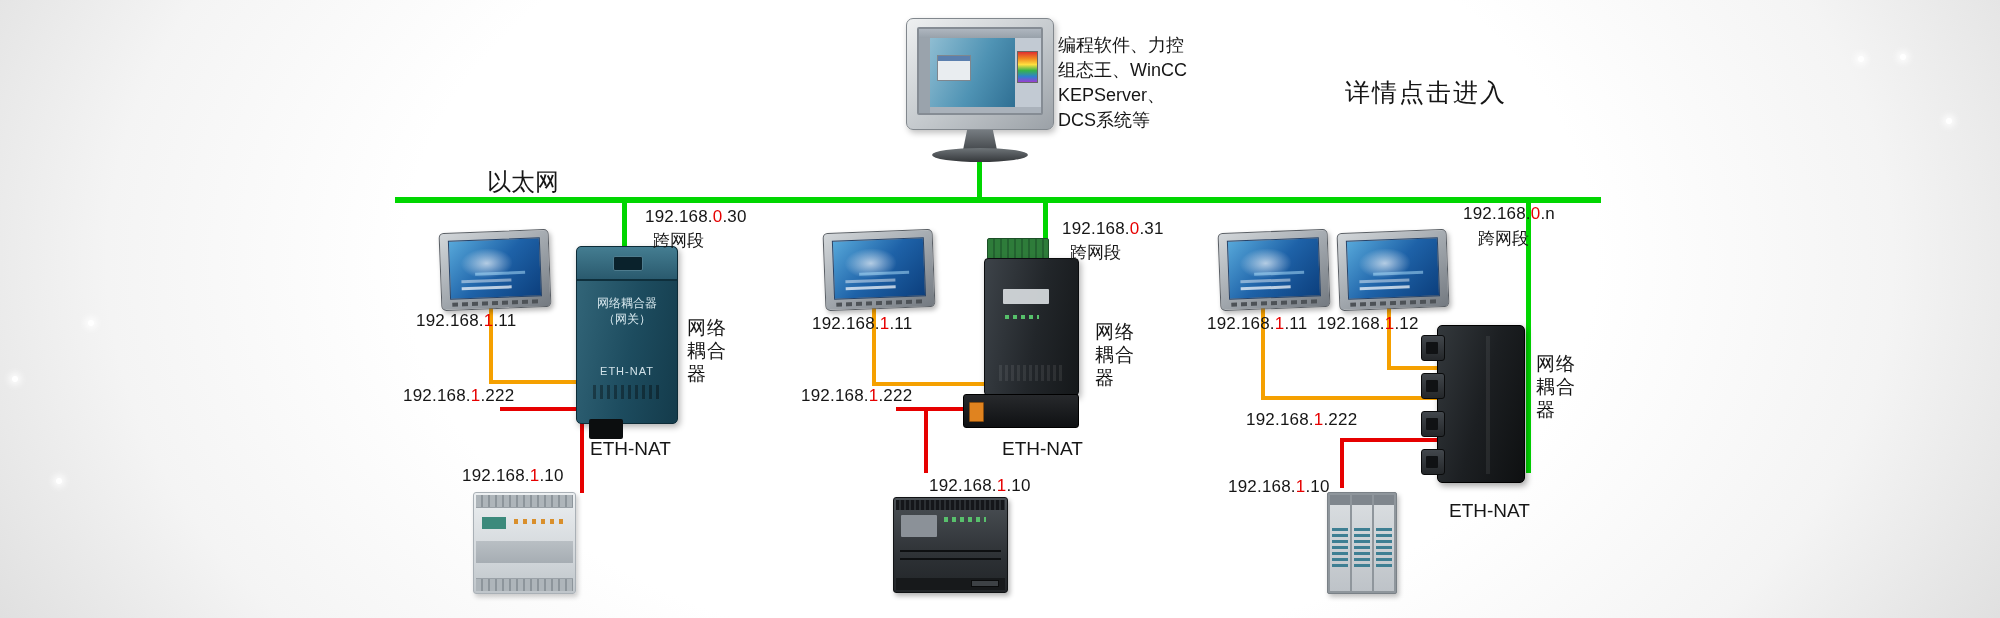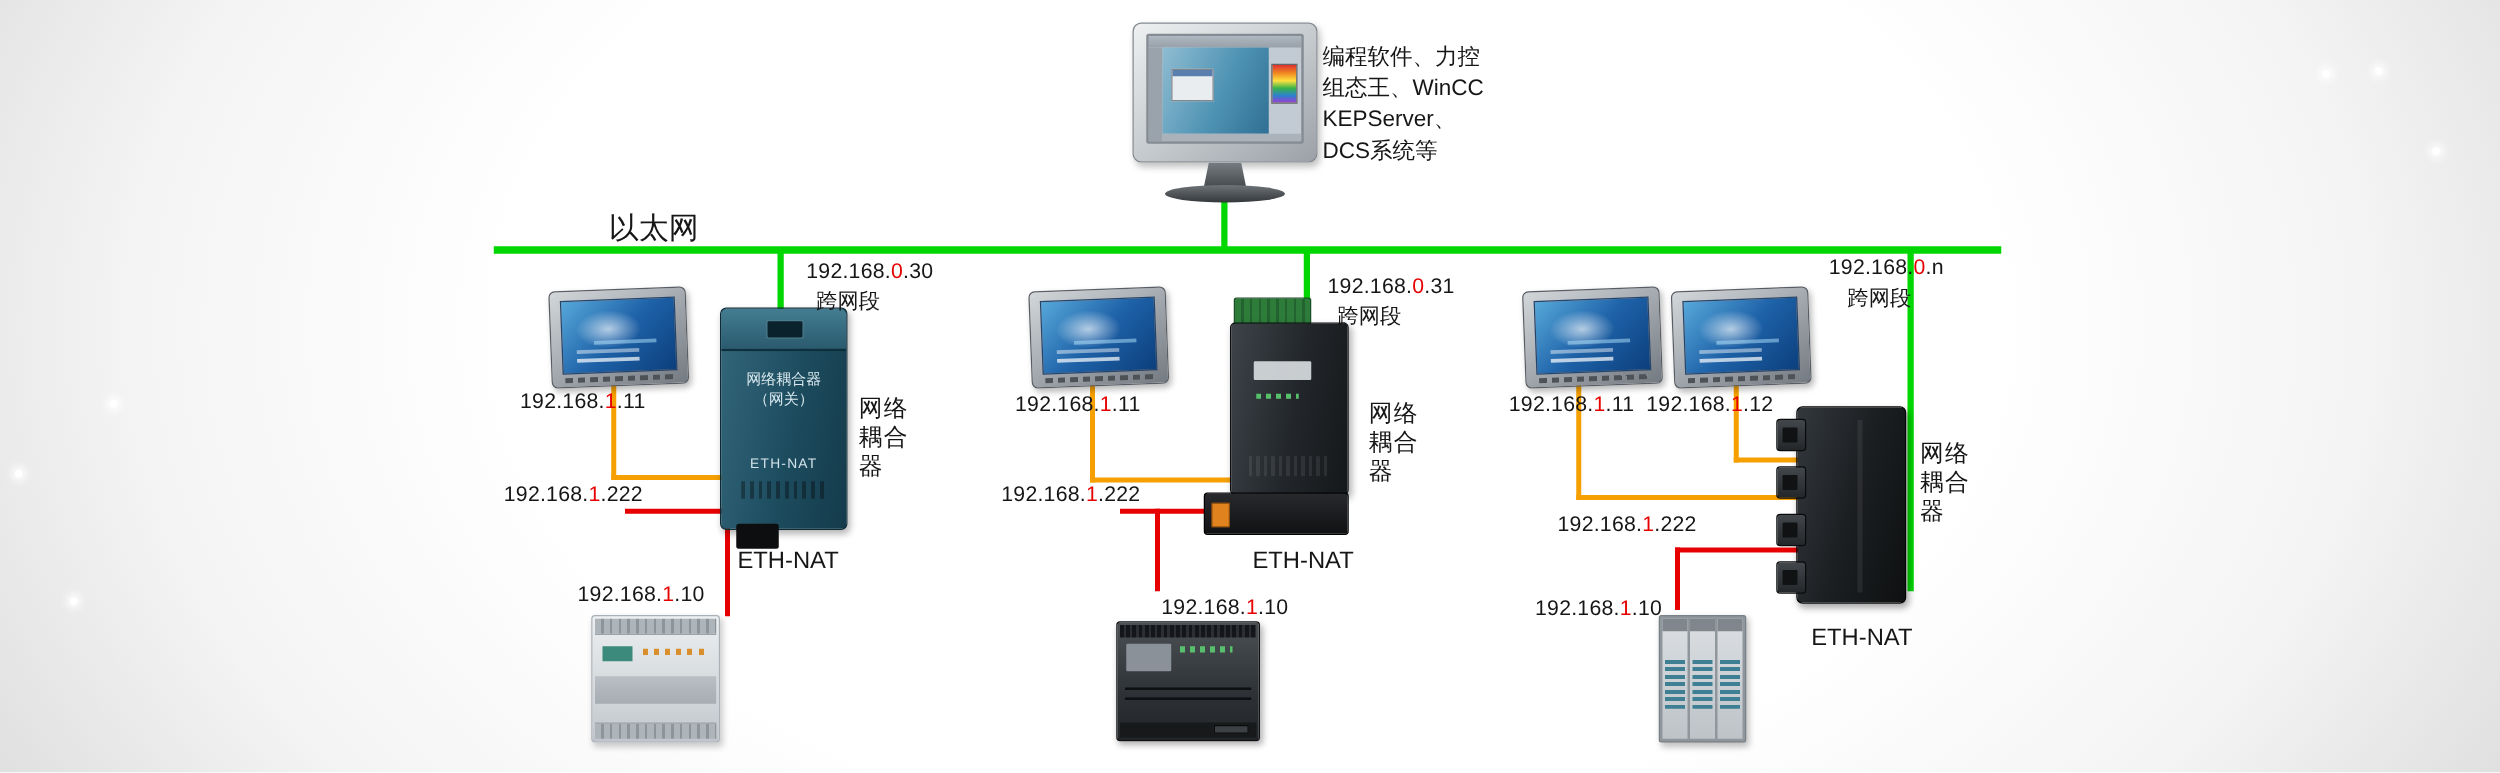--- a/index.html
+++ b/index.html
@@ -138,20 +138,21 @@
     <div class="mon-base"></div>
   </div>
 
   <div class="txt caption" style="left:1058px;top:33px">
     <div>编程软件、力控</div>
     <div>组态王、WinCC</div>
     <div>KEPServer、</div>
     <div>DCS系统等</div>
   </div>
 
+  <div class="txt details" style="left:1345px;top:76px">详情点击进入</div>
 
   <div class="txt eth-label" style="left:487px;top:166px">以太网</div>
 
   <div class="device hmi" style="left:440px;top:231px">
     <div class="hmi-screen"></div>
     <div class="hmi-keys"></div>
   </div>
 
   <div class="device coupler1">
     <div class="c1-top"></div>

